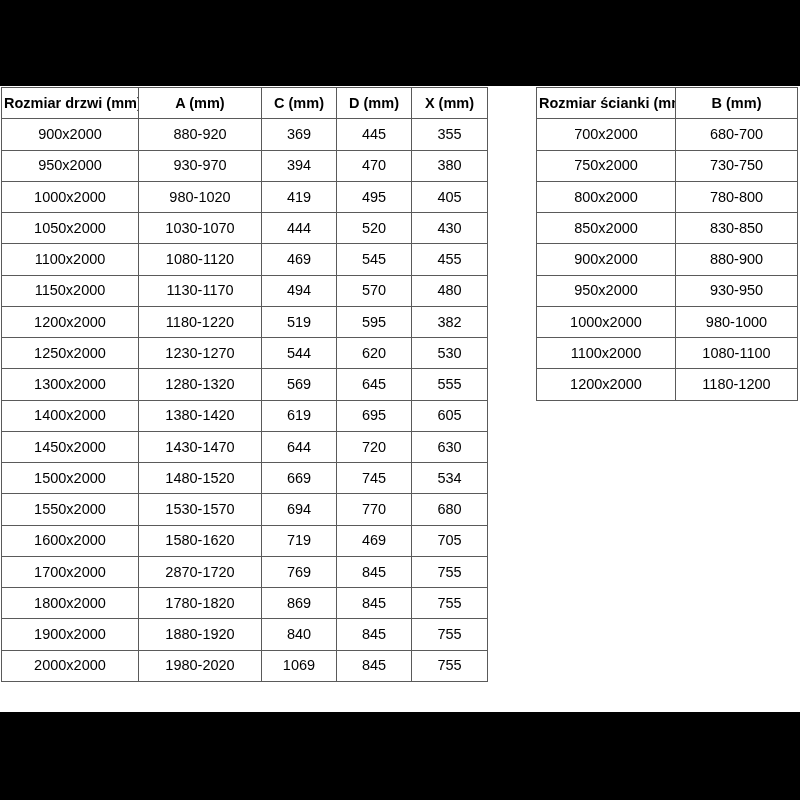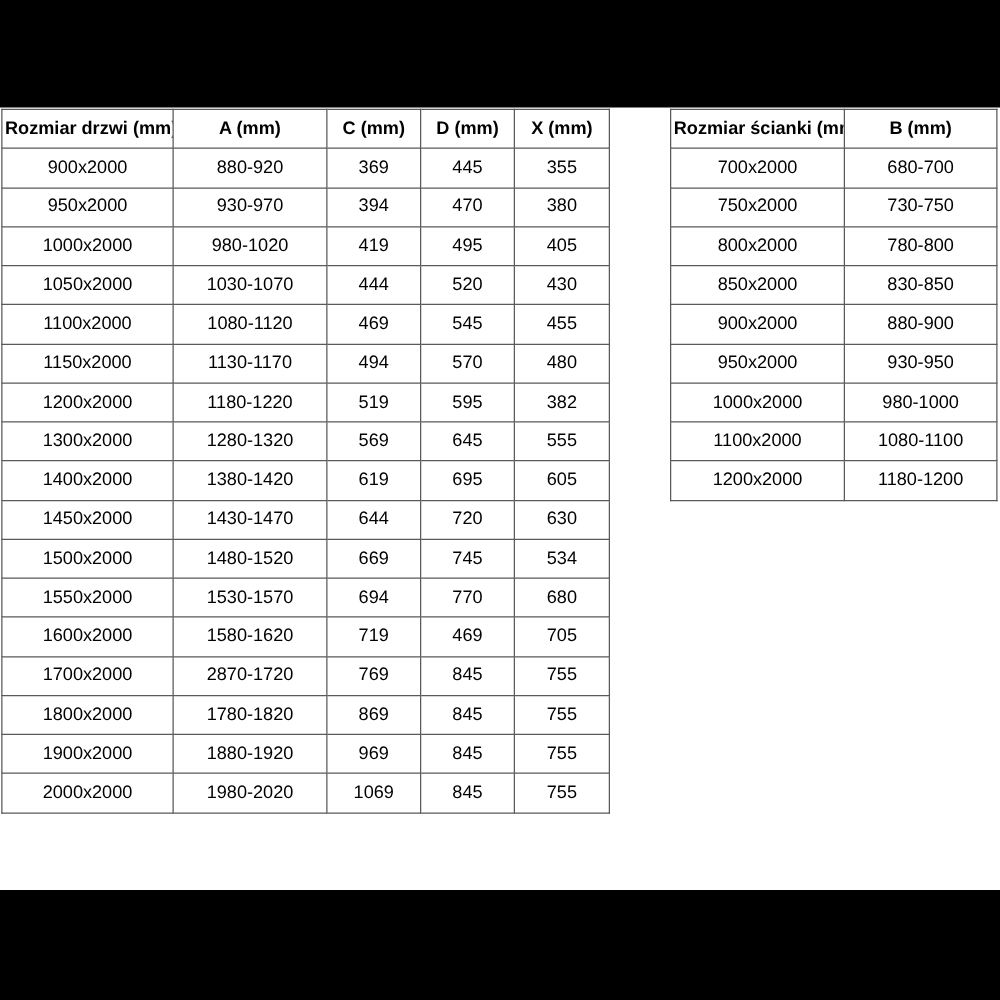--- a/index.html
+++ b/index.html
@@ -114,20 +114,27 @@
           <td>480</td>
         </tr>
         <tr>
           <td>1200x2000</td>
           <td>1180-1220</td>
           <td>519</td>
           <td>595</td>
           <td>382</td>
         </tr>
         <tr>
+          <td>1250x2000</td>
+          <td>1230-1270</td>
+          <td>544</td>
+          <td>620</td>
+          <td>530</td>
+        </tr>
+        <tr>
           <td>1300x2000</td>
           <td>1280-1320</td>
           <td>569</td>
           <td>645</td>
           <td>555</td>
         </tr>
         <tr>
           <td>1400x2000</td>
           <td>1380-1420</td>
           <td>619</td>
@@ -172,21 +179,21 @@
         <tr>
           <td>1800x2000</td>
           <td>1780-1820</td>
           <td>869</td>
           <td>845</td>
           <td>755</td>
         </tr>
         <tr>
           <td>1900x2000</td>
           <td>1880-1920</td>
-          <td>969</td>
+          <td>840</td>
           <td>845</td>
           <td>755</td>
         </tr>
         <tr>
           <td>2000x2000</td>
           <td>1980-2020</td>
           <td>1069</td>
           <td>845</td>
           <td>755</td>
         </tr>

